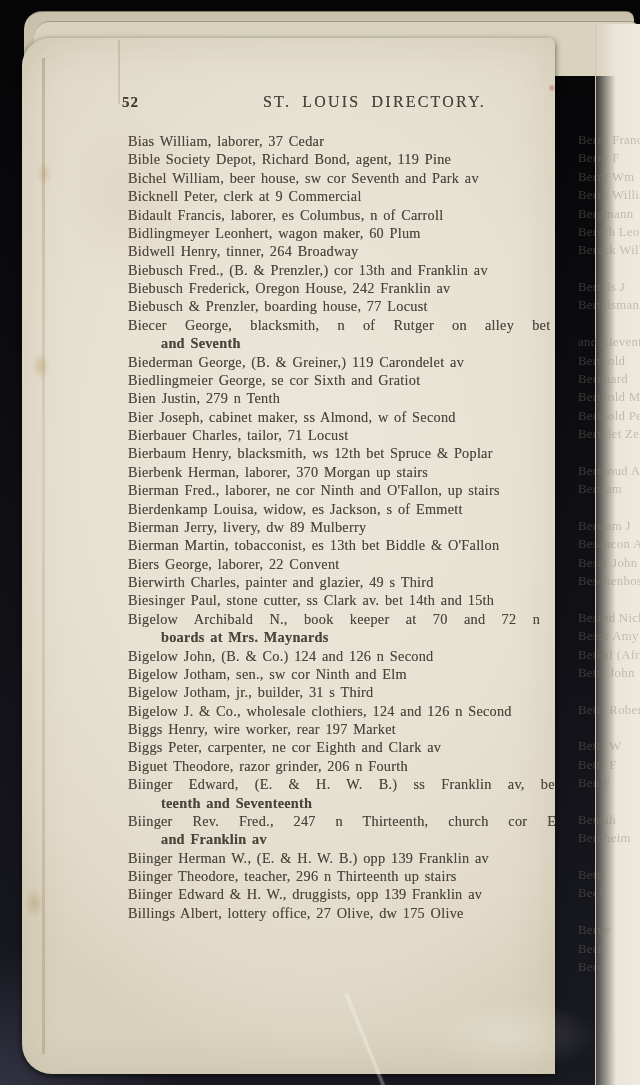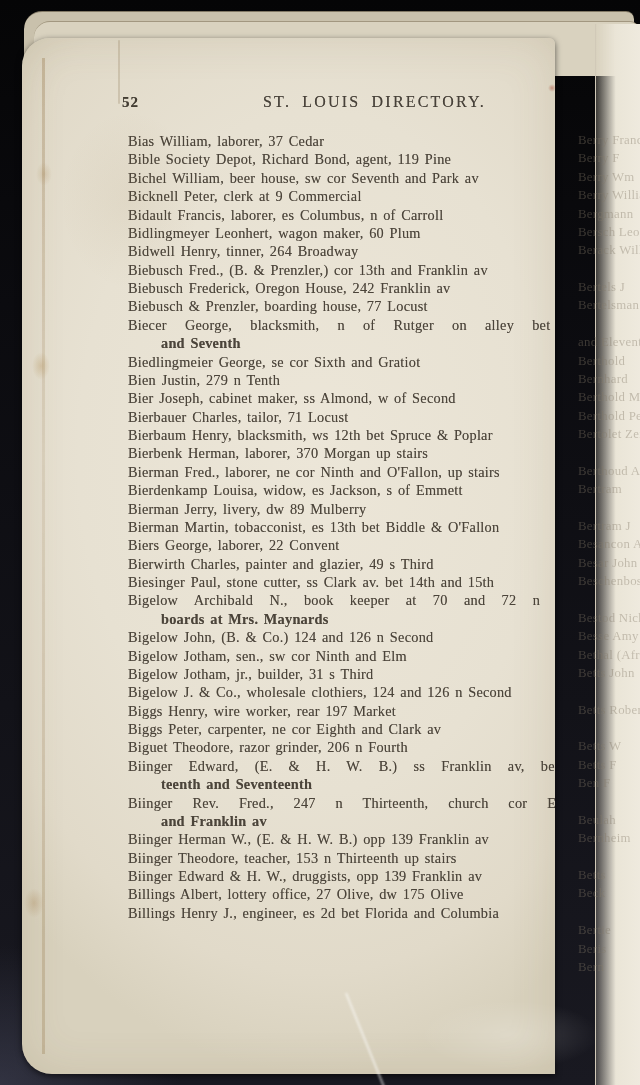--- a/index.html
+++ b/index.html
@@ -117,20 +117,21 @@
         <div class="line">Bichel William, beer house, sw cor Seventh and Park av</div>
         <div class="line">Bicknell Peter, clerk at 9 Commercial</div>
         <div class="line">Bidault Francis, laborer, es Columbus, n of Carroll</div>
         <div class="line">Bidlingmeyer Leonhert, wagon maker, 60 Plum</div>
         <div class="line">Bidwell Henry, tinner, 264 Broadway</div>
         <div class="line">Biebusch Fred., (B. &amp; Prenzler,) cor 13th and Franklin av</div>
         <div class="line">Biebusch Frederick, Oregon House, 242 Franklin av</div>
         <div class="line">Biebusch &amp; Prenzler, boarding house, 77 Locust</div>
         <div class="line just">Biecer George, blacksmith, n of Rutger on alley bet Sixth</div>
         <div class="line cont">and Seventh</div>
+        <div class="line">Biederman George, (B. &amp; Greiner,) 119 Carondelet av</div>
         <div class="line">Biedlingmeier George, se cor Sixth and Gratiot</div>
         <div class="line">Bien Justin, 279 n Tenth</div>
         <div class="line">Bier Joseph, cabinet maker, ss Almond, w of Second</div>
         <div class="line">Bierbauer Charles, tailor, 71 Locust</div>
         <div class="line">Bierbaum Henry, blacksmith, ws 12th bet Spruce &amp; Poplar</div>
         <div class="line">Bierbenk Herman, laborer, 370 Morgan up stairs</div>
         <div class="line">Bierman Fred., laborer, ne cor Ninth and O'Fallon, up stairs</div>
         <div class="line">Bierdenkamp Louisa, widow, es Jackson, s of Emmett</div>
         <div class="line">Bierman Jerry, livery, dw 89 Mulberry</div>
         <div class="line">Bierman Martin, tobacconist, es 13th bet Biddle &amp; O'Fallon</div>
@@ -144,24 +145,23 @@
         <div class="line">Bigelow Jotham, jr., builder, 31 s Third</div>
         <div class="line">Bigelow J. &amp; Co., wholesale clothiers, 124 and 126 n Second</div>
         <div class="line">Biggs Henry, wire worker, rear 197 Market</div>
         <div class="line">Biggs Peter, carpenter, ne cor Eighth and Clark av</div>
         <div class="line">Biguet Theodore, razor grinder, 206 n Fourth</div>
         <div class="line just">Biinger Edward, (E. &amp; H. W. B.) ss Franklin av, bet Six-</div>
         <div class="line cont">teenth and Seventeenth</div>
         <div class="line just">Biinger Rev. Fred., 247 n Thirteenth, church cor Eleventh</div>
         <div class="line cont">and Franklin av</div>
         <div class="line">Biinger Herman W., (E. &amp; H. W. B.) opp 139 Franklin av</div>
-        <div class="line">Biinger Theodore, teacher, 153 n Thirteenth up stairs</div>
+        <div class="line">Biinger Theodore, teacher, 296 n Thirteenth up stairs</div>
         <div class="line">Biinger Edward &amp; H. W., druggists, opp 139 Franklin av</div>
         <div class="line">Billings Albert, lottery office, 27 Olive, dw 175 Olive</div>
-        <div class="line">Billings Henry J., engineer, es 2d bet Florida and Columbia</div>
       </div>
   </div>
 
   <div class="next-page"></div>
   <div class="ghost">
       <div class="gline">Berry Francis</div>
       <div class="gline">Berry F</div>
       <div class="gline">Berry Wm</div>
       <div class="gline">Berry William</div>
       <div class="gline">Bergmann</div>

